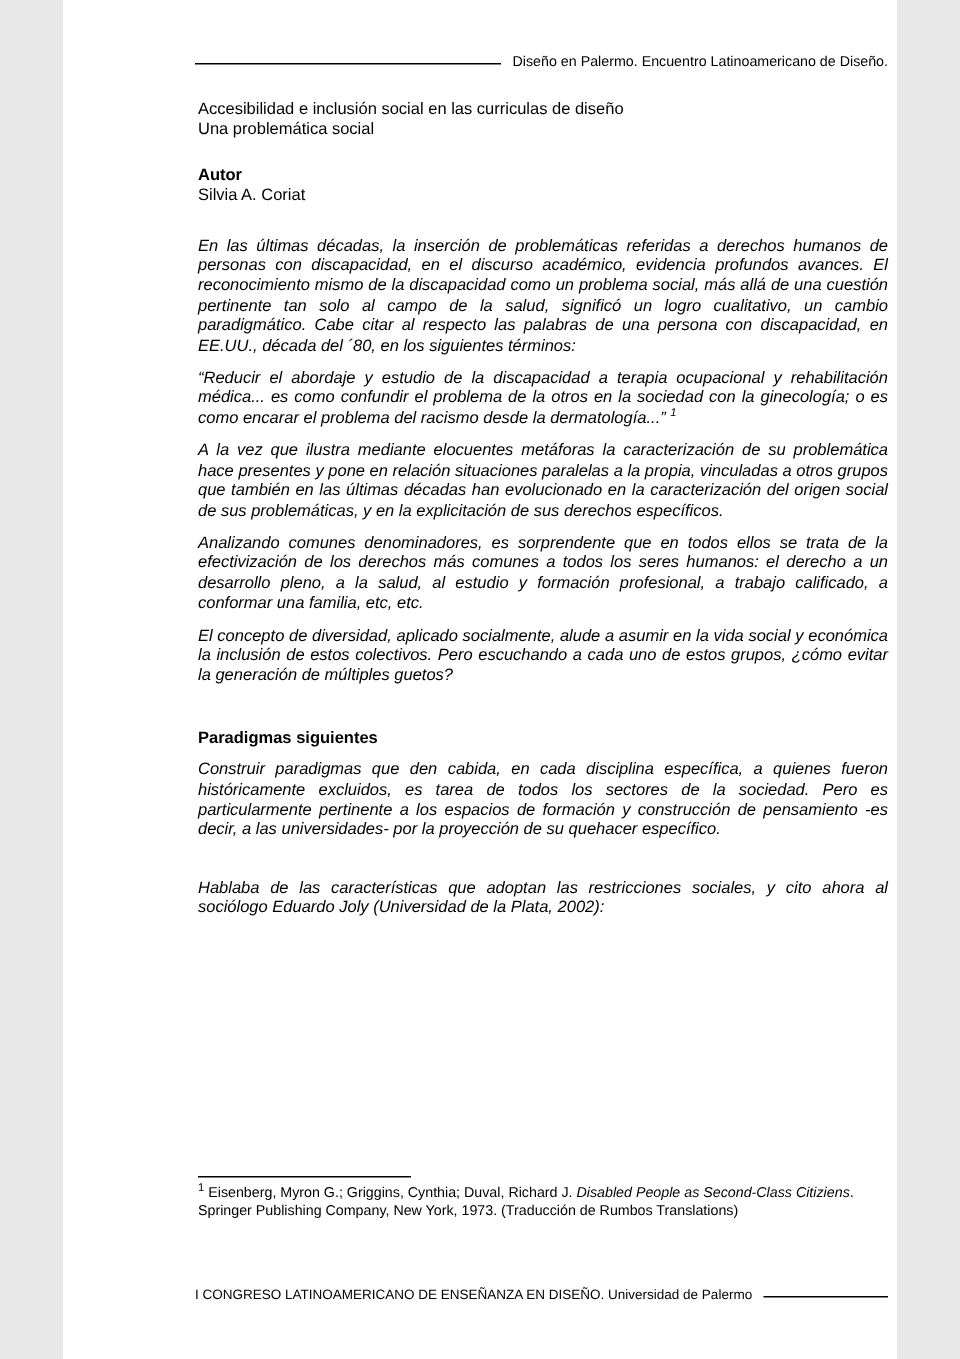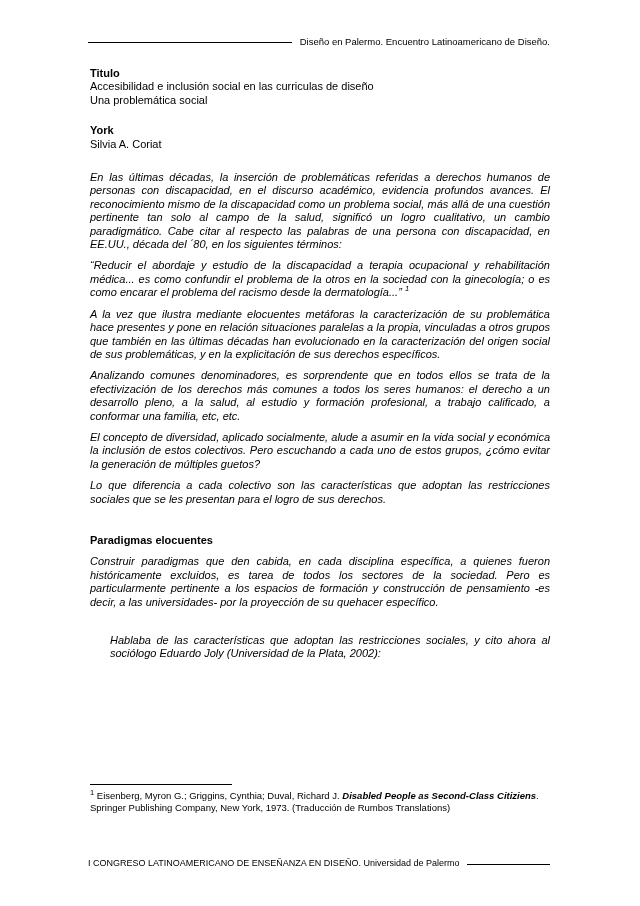--- a/index.html
+++ b/index.html
@@ -1,19 +1,19 @@
 <!DOCTYPE html>
 <html><head>
 <meta charset="utf-8">
 <style>
   * { box-sizing: border-box; }
   html, body { margin: 0; padding: 0; background: #e8e8e8; }
   .page {
     position: relative;
-    width: 640px;
+    width: 556px;
     height: 906px;
     background: #ffffff;
     font-family: "Liberation Sans", sans-serif;
     color: #000;
     overflow: hidden;
     margin: 0 auto;
   }
   
   .page-header {
     position: absolute;
@@ -34,28 +34,28 @@
     width: 460px;
     font-size: 11px;
     line-height: 13.4px;
   }
   .blk { margin: 0; }
   .label { font-weight: bold; }
   .heading { font-weight: bold; }
   .para, .quote { text-align: justify; margin-top: 8px; font-style: italic; }
   .quote { font-style: italic; }
   .b { font-weight: bold; }
-  .i { font-style: italic; font-weight: bold; }
+  .i { font-style: italic; }
   .sup { vertical-align: super; font-size: 7.5px; line-height: 0; }
 
   
   [data-name="author-label"] { margin-top: 17px; }
   [data-name="para-ultimas-decadas"] { margin-top: 20px; }
   [data-name="heading-paradigmas"] { margin-top: 28px; }
-  [data-name="para-hablaba"] { margin-top: 25px; margin-left: 20px; }
+  [data-name="para-hablaba"] { margin-top: 25px; }
 
   
   .footnote-area {
     position: absolute;
     top: 784px;
     left: 90px;
     width: 460px;
   }
   .footnote-rule { width: 142px; height: 1px; background: #000; margin-bottom: 5px; }
   .footnote-text { font-size: 9.5px; line-height: 12px; }
@@ -76,32 +76,30 @@
 <body>
 
 <div class="page" data-name="document-page">
 
   <div class="page-header" data-name="page-header">
     <div class="rule" data-name="header-rule"></div>
     <div class="text" data-name="header-text">Diseño en Palermo. Encuentro Latinoamericano de Diseño.</div>
   </div>
 
   <div class="doc-body" data-name="document-body">
-      <div class="blk label" data-name="title-label"><span>Titulo</span></div>
       <div class="blk line" data-name="title-line-1"><span>Accesibilidad e inclusión social en las curriculas de diseño</span></div>
       <div class="blk line" data-name="title-line-2"><span>Una problemática social</span></div>
-      <div class="blk label" data-name="author-label"><span>York</span></div>
+      <div class="blk label" data-name="author-label"><span>Autor</span></div>
       <div class="blk line" data-name="author-name"><span>Silvia A. Coriat</span></div>
       <div class="blk para" data-name="para-ultimas-decadas"><span>En las últimas décadas, la inserción de problemáticas referidas a derechos humanos de personas con discapacidad, en el discurso académico, evidencia profundos avances. El reconocimiento mismo de la discapacidad como un problema social, más allá de una cuestión pertinente tan solo al campo de la salud, significó un logro cualitativo, un cambio paradigmático. Cabe citar al respecto las palabras de una persona con discapacidad, en EE.UU., década del ´80, en los siguientes términos:</span></div>
       <div class="blk quote" data-name="quote-reducir"><span>“Reducir el abordaje y estudio de la discapacidad a terapia ocupacional y rehabilitación médica... es como confundir el problema de la otros en la sociedad con la ginecología; o es como encarar el problema del racismo desde la dermatología...” </span><span class="sup">1</span></div>
       <div class="blk para" data-name="para-a-la-vez"><span>A la vez que ilustra mediante elocuentes metáforas la caracterización de su problemática hace presentes y pone en relación situaciones paralelas a la propia, vinculadas a otros grupos que también en las últimas décadas han evolucionado en la caracterización del origen social de sus problemáticas, y en la explicitación de sus derechos específicos.</span></div>
       <div class="blk para" data-name="para-analizando"><span>Analizando comunes denominadores, es sorprendente que en todos ellos se trata de la efectivización de los derechos más comunes a todos los seres humanos: el derecho a un desarrollo pleno, a la salud, al estudio y formación profesional, a trabajo calificado, a conformar una familia, etc, etc.</span></div>
       <div class="blk para" data-name="para-concepto-diversidad"><span>El concepto de diversidad, aplicado socialmente, alude a asumir en la vida social y económica la inclusión de estos colectivos. Pero escuchando a cada uno de estos grupos, ¿cómo evitar la generación de múltiples guetos?</span></div>
-      <div class="blk para" data-name="para-lo-que-diferencia"><span>Lo que diferencia a cada colectivo son las características que adoptan las restricciones sociales que se les presentan para el logro de sus derechos.</span></div>
-      <div class="blk heading" data-name="heading-paradigmas"><span>Paradigmas elocuentes</span></div>
+      <div class="blk heading" data-name="heading-paradigmas"><span>Paradigmas siguientes</span></div>
       <div class="blk para" data-name="para-construir"><span>Construir paradigmas que den cabida, en cada disciplina específica, a quienes fueron históricamente excluidos, es tarea de todos los sectores de la sociedad. Pero es particularmente pertinente a los espacios de formación y construcción de pensamiento -es decir, a las universidades- por la proyección de su quehacer específico.</span></div>
       <div class="blk para" data-name="para-hablaba"><span>Hablaba de las características que adoptan las restricciones sociales, y cito ahora al sociólogo Eduardo Joly (Universidad de la Plata, 2002):</span></div>
     </div>
 
   <div class="footnote-area" data-name="footnote-area">
     <div class="footnote-rule" data-name="footnote-rule"></div>
     <div class="footnote-text" data-name="footnote-text"><span class="sup">1</span><span> Eisenberg, Myron G.; Griggins, Cynthia; Duval, Richard J. </span><span class="i">Disabled People as Second-Class Citiziens</span><span>. Springer Publishing Company, New York, 1973. (Traducción de Rumbos Translations)</span></div>
   </div>
 
   <div class="page-footer" data-name="page-footer">

